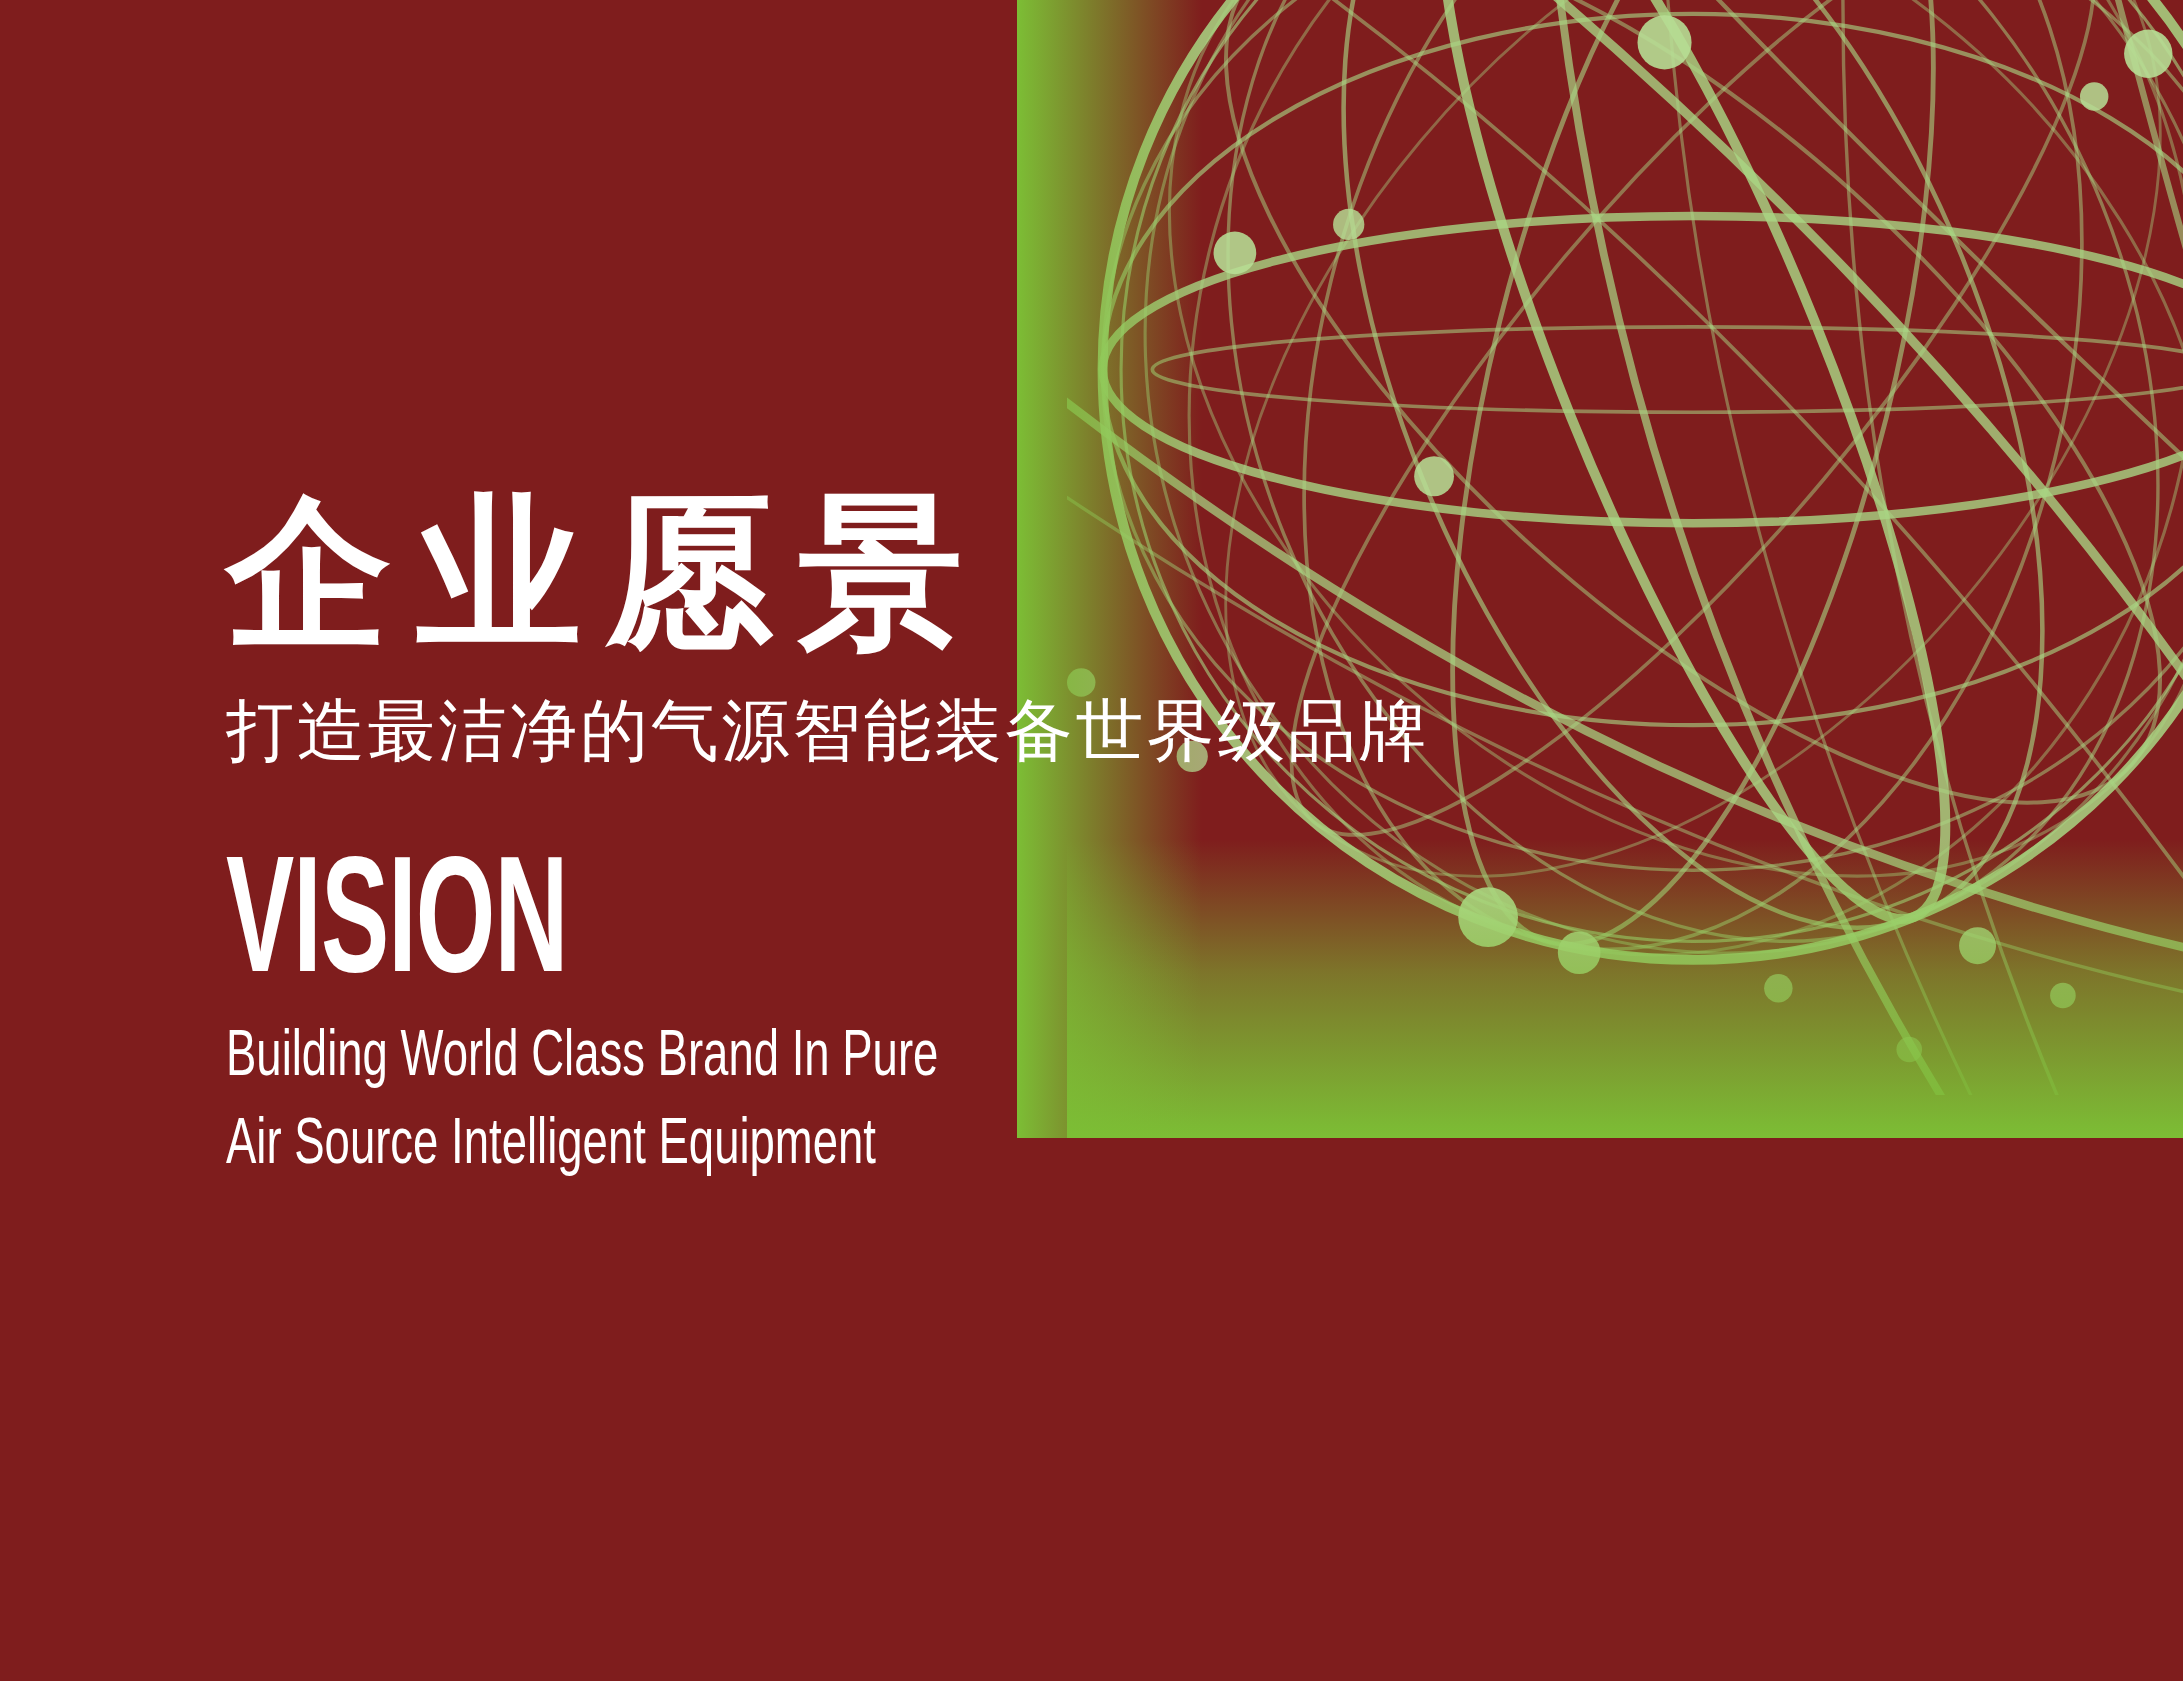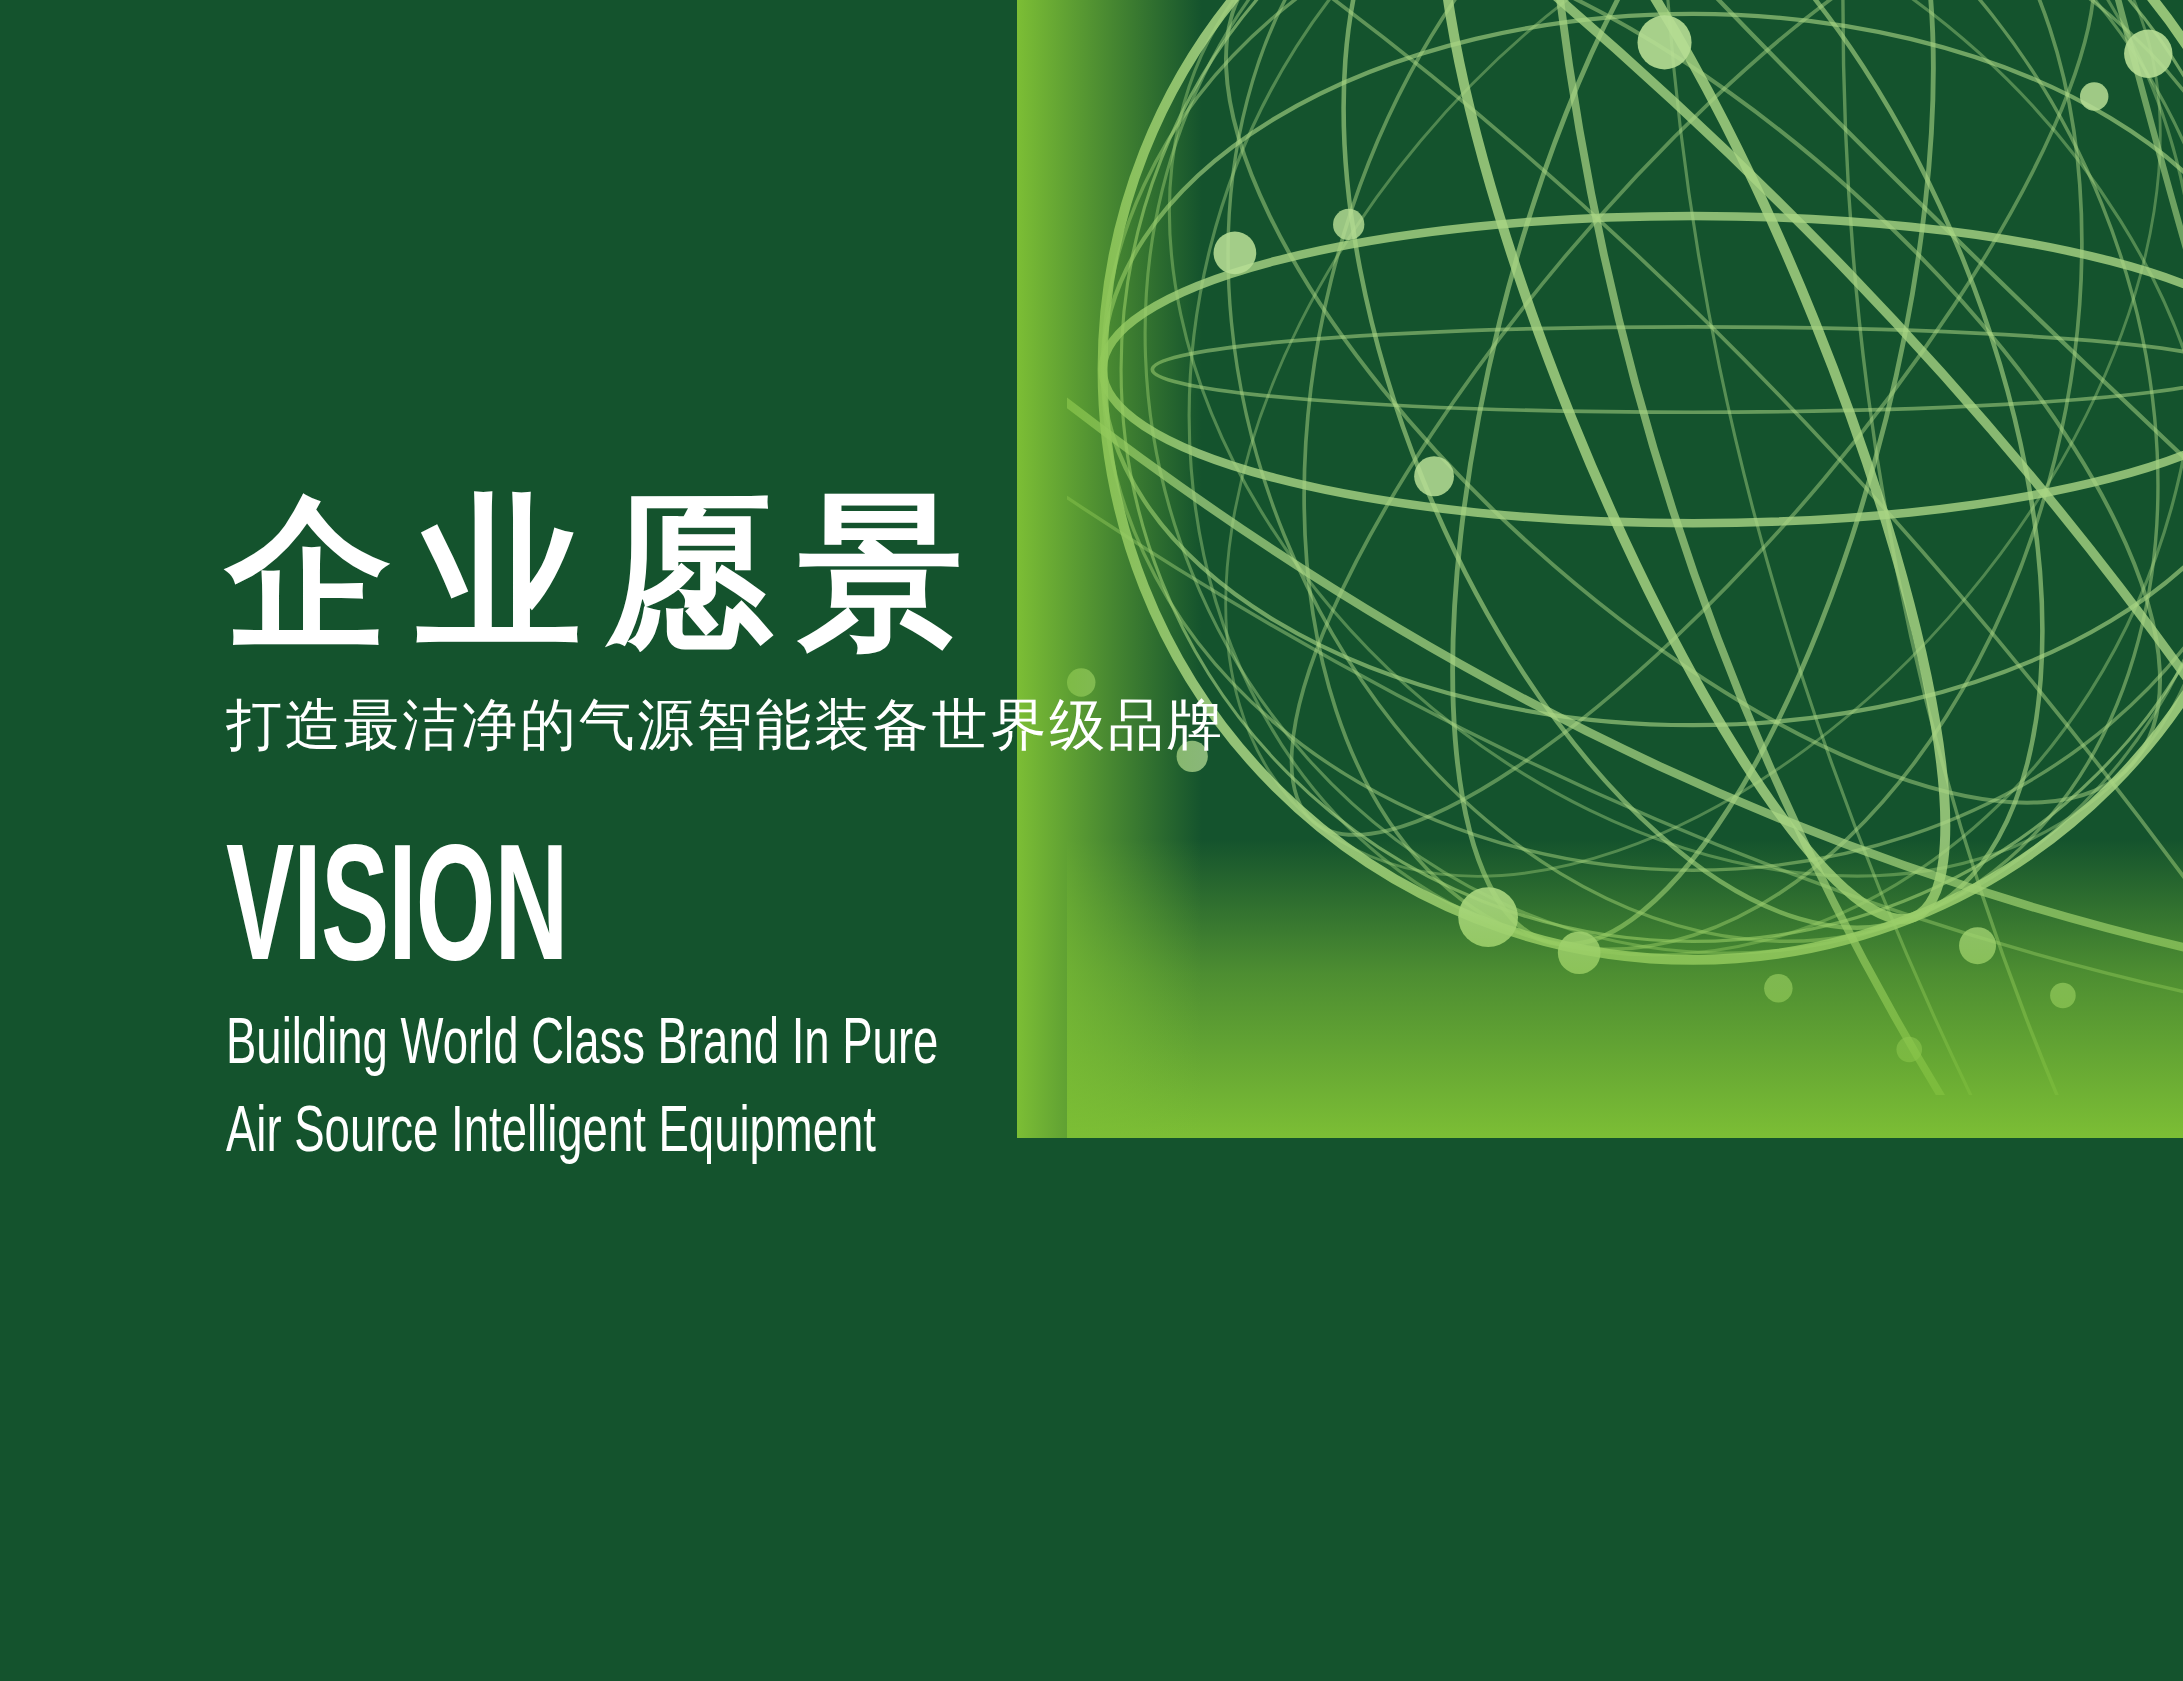--- a/index.html
+++ b/index.html
@@ -5,21 +5,21 @@
   html, body {
     margin: 0;
     padding: 0;
     background: #7cbe35;
   }
   #slide {
     position: relative;
     width: 2183px;
     height: 1682px;
     overflow: hidden;
-    background: #14532d;
+    background: #7f1d1d;
     font-family: "Liberation Sans", "DejaVu Sans", sans-serif;
   }
 
   
   #globe-graphic {
     position: absolute;
     left: 1067px;
     top: -299px;
     width: 1252px;
     height: 1394px;
@@ -63,21 +63,21 @@
     font-weight: bold;
     line-height: 1.0;
     letter-spacing: 25.6px;
     white-space: nowrap;
     margin: 0;
     font-family: "DejaVu Sans", "Liberation Sans", sans-serif;
   }
 
   #subtitle-cn {
     color: #ffffff;
-    font-size: 56px;
+    font-size: 68px;
     font-weight: normal;
     line-height: 1.0;
     letter-spacing: 2.8px;
     white-space: nowrap;
     margin: 0;
     padding-top: 41px;
     font-family: "DejaVu Sans", "Liberation Sans", sans-serif;
   }
 
   #title-en {

